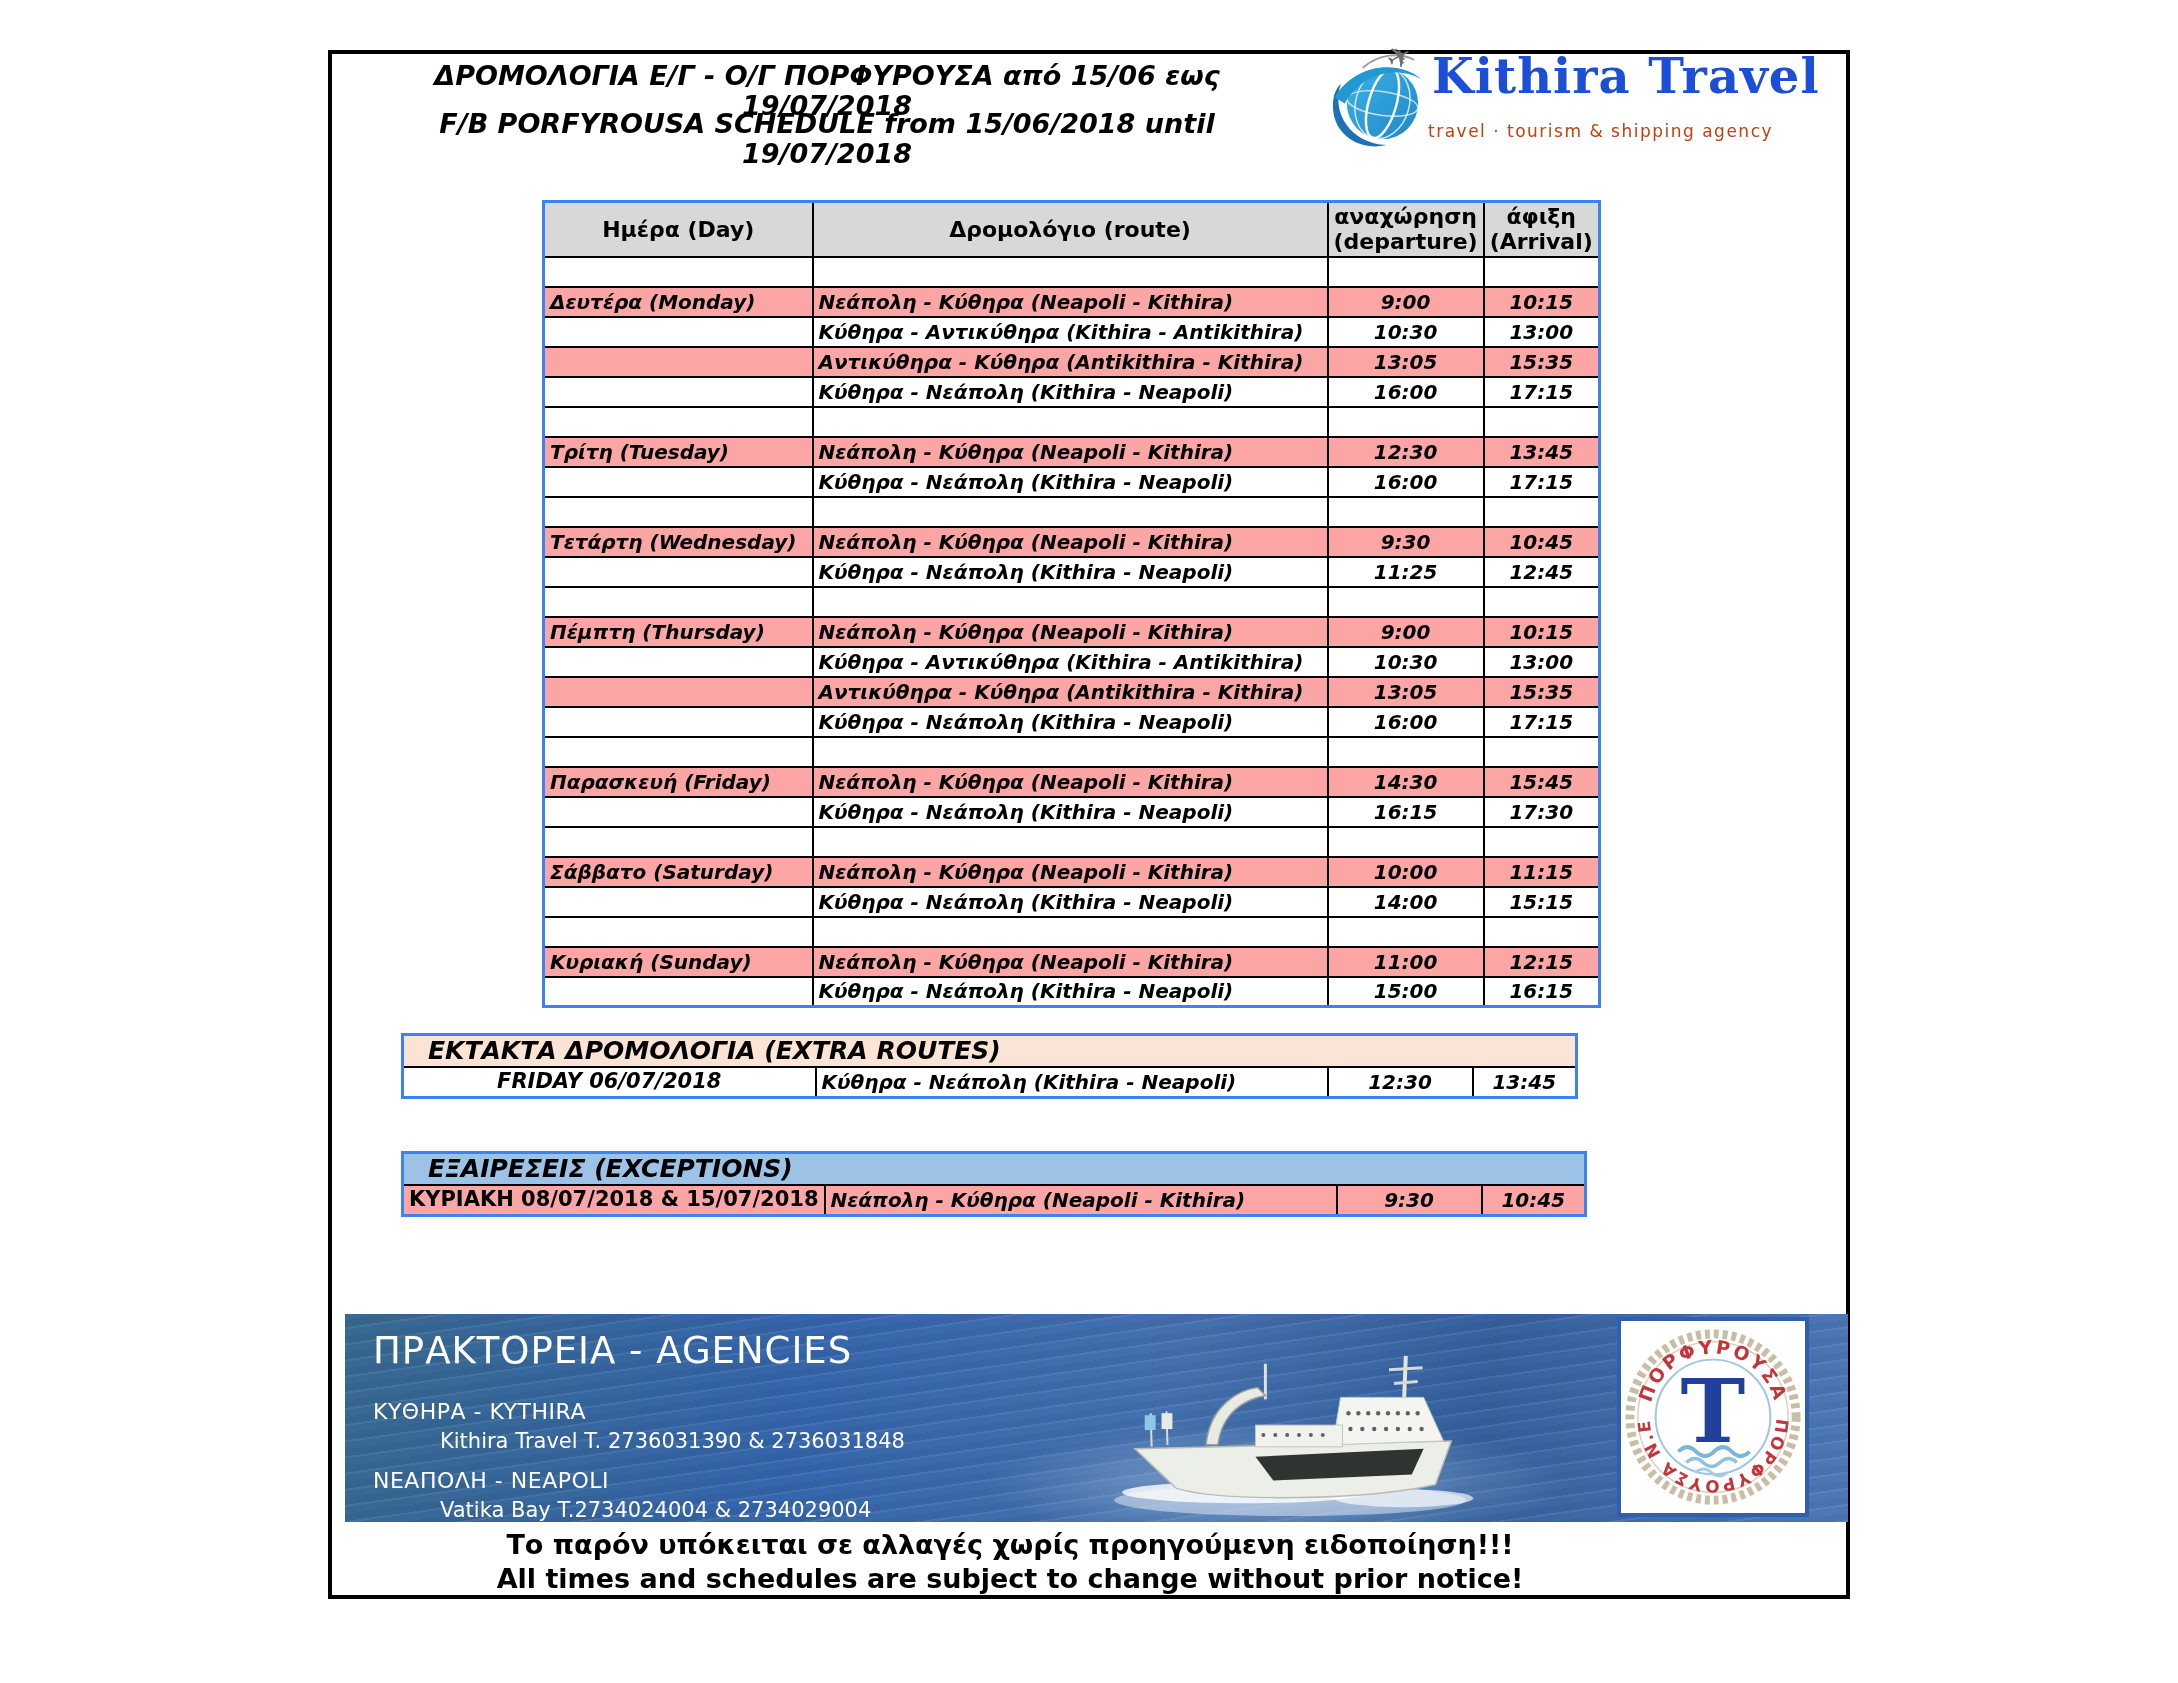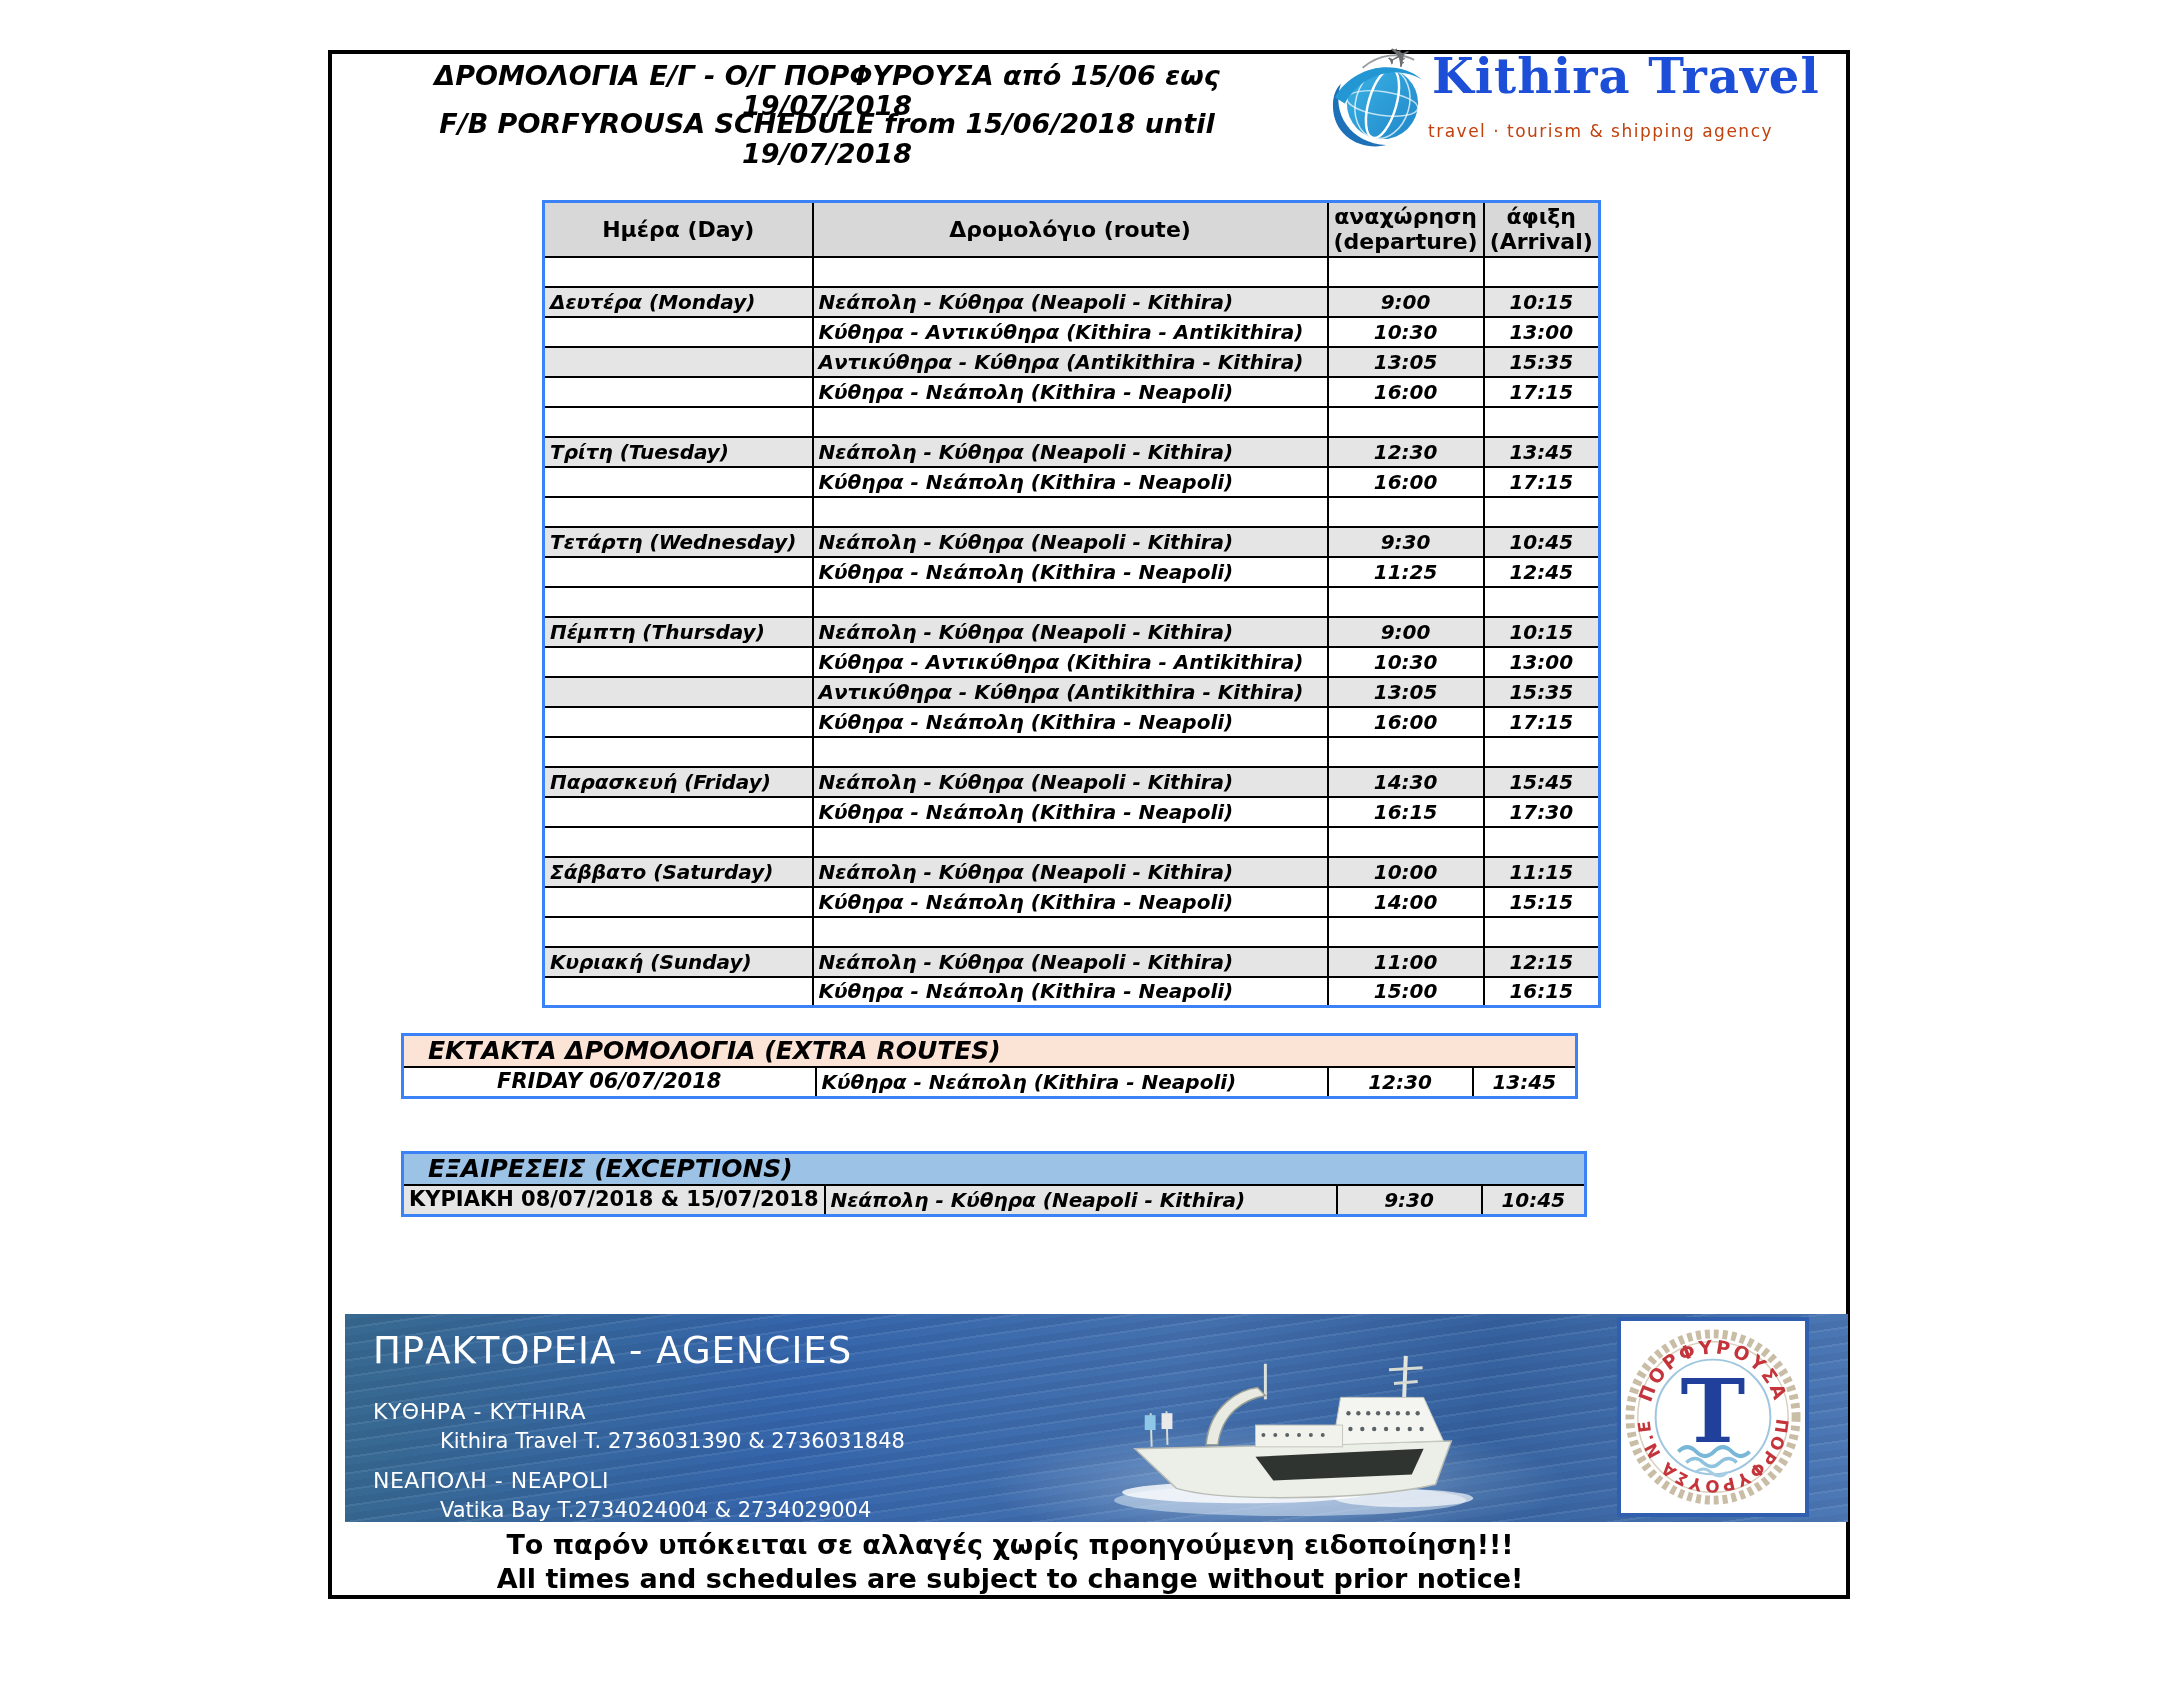--- a/index.html
+++ b/index.html
@@ -26,21 +26,21 @@
   
   table.sched, table.sec { border-collapse:collapse; table-layout:fixed; background:#fff;
                            border:3px solid #3b82f6; }
   table.sched td, table.sec td { border:2px solid #000; height:30px; padding:0 5px;
         font:italic 700 20px/1.1 "DejaVu Sans",sans-serif; color:#000;
         white-space:nowrap; overflow:hidden; }
   table.sched td.h { height:55px; background:#d8d8d8; text-align:center;
         font:700 22px/1.15 "DejaVu Sans",sans-serif; white-space:pre-line; }
   td.dep { text-align:center; }
   td.arr { text-align:center; font-weight:400; }
-  td.g   { background:#e5e5e5; }
+  td.g   { background:#fca5a5; }
   td.sp  { background:#fff; }
   table.sec td.bar { height:32px; font:italic 700 25px/1.2 "DejaVu Sans",sans-serif;
                      padding-left:24px; }
   table.sec td.lbl { text-align:center; font:700 21px/1 "DejaVu Sans",sans-serif; }
   table.sec td.l1 { border-bottom:0; }
   table.sec td.l2 { border-top:0; font-style:italic; }
 
   #mainTableWrap { position:absolute; left:542px; top:200px; }
   #extraWrap     { position:absolute; left:401px; top:1033px; }
   #excWrap       { position:absolute; left:401px; top:1151px; }

